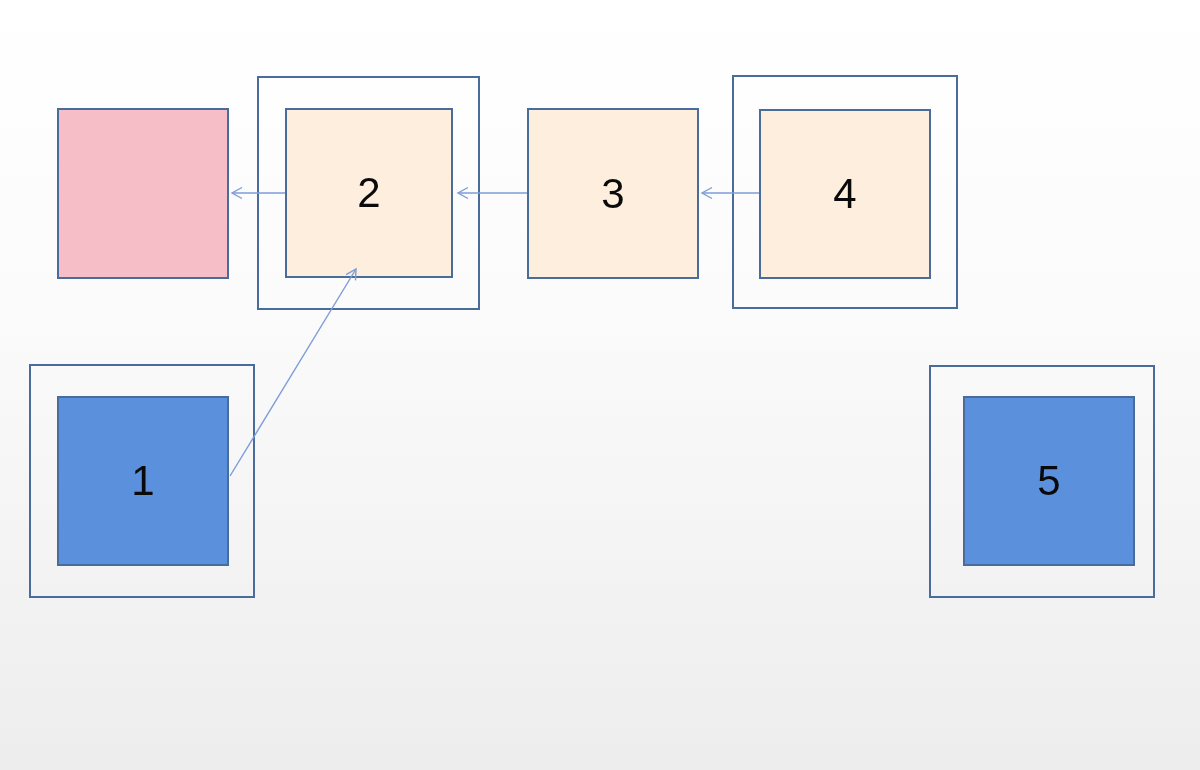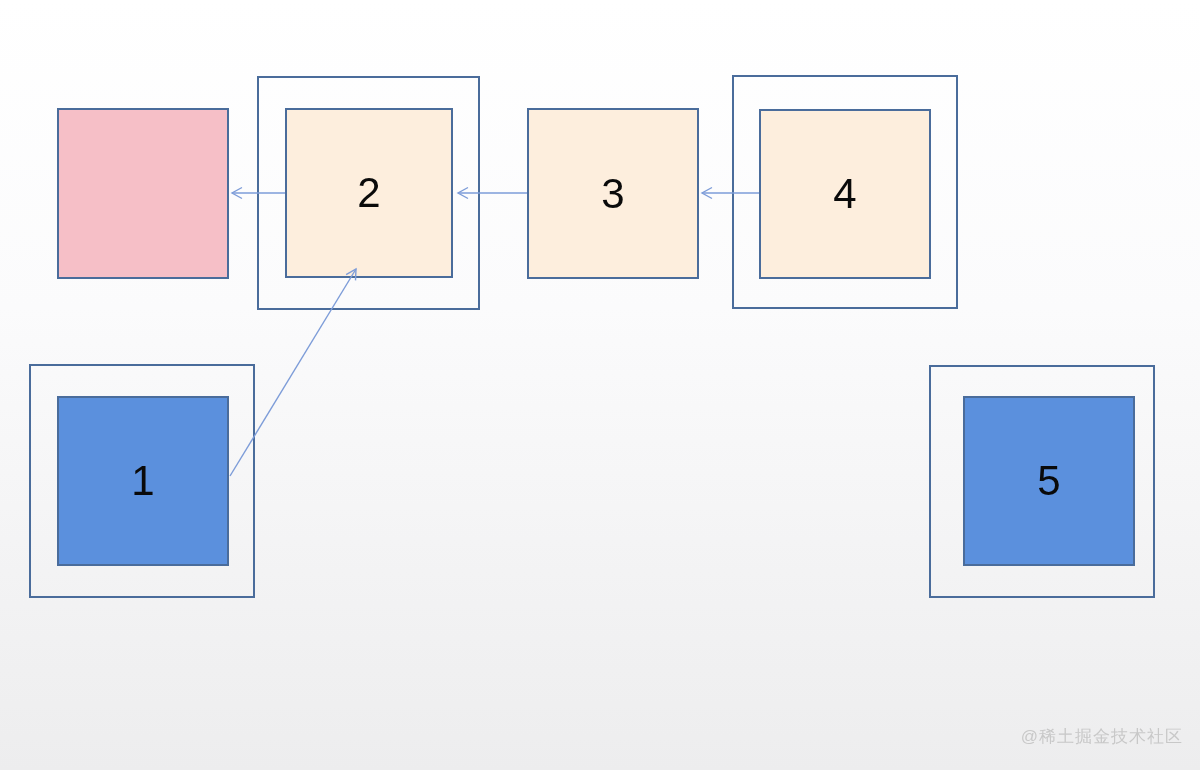--- a/index.html
+++ b/index.html
@@ -112,15 +112,14 @@
       <marker id="arrow-open" viewBox="0 0 14 14" refX="12" refY="7" markerWidth="14" markerHeight="14" markerUnits="userSpaceOnUse" orient="auto">
         <path d="M2 1.5 L12 7 L2 12.5" fill="none" stroke="#7d9cd8" stroke-width="1.4"></path>
       </marker>
     </defs>
     <line class="edge-line" x1="285" y1="193" x2="232" y2="193" marker-end="url(#arrow-open)"></line>
     <line class="edge-line" x1="527" y1="193" x2="458" y2="193" marker-end="url(#arrow-open)"></line>
     <line class="edge-line" x1="759" y1="193" x2="702" y2="193" marker-end="url(#arrow-open)"></line>
     <line class="edge-line" x1="230" y1="476" x2="356" y2="269" marker-end="url(#arrow-open)"></line>
   </svg>
 
-  <div class="watermark">@稀土掘金技术社区</div>
 
 </div>
 
 </body></html>

